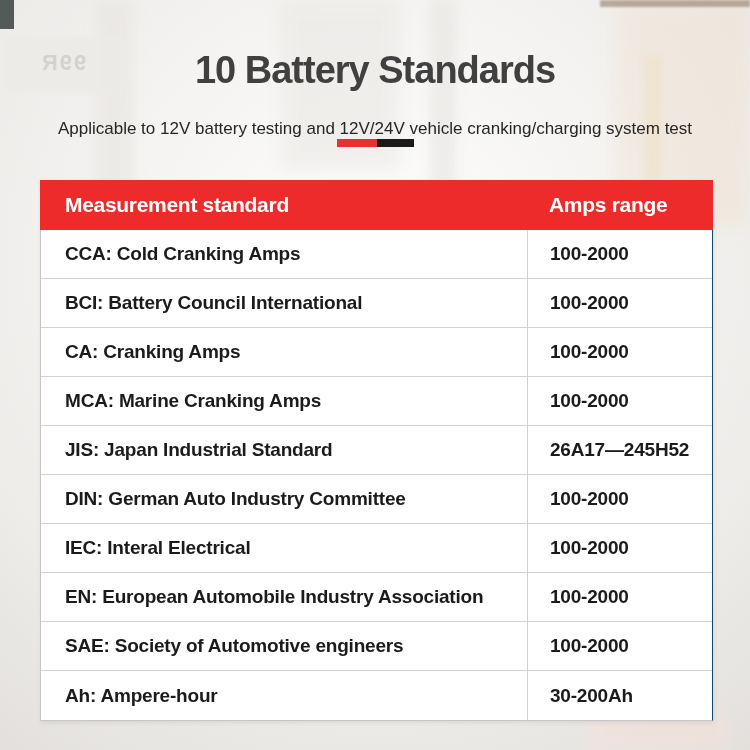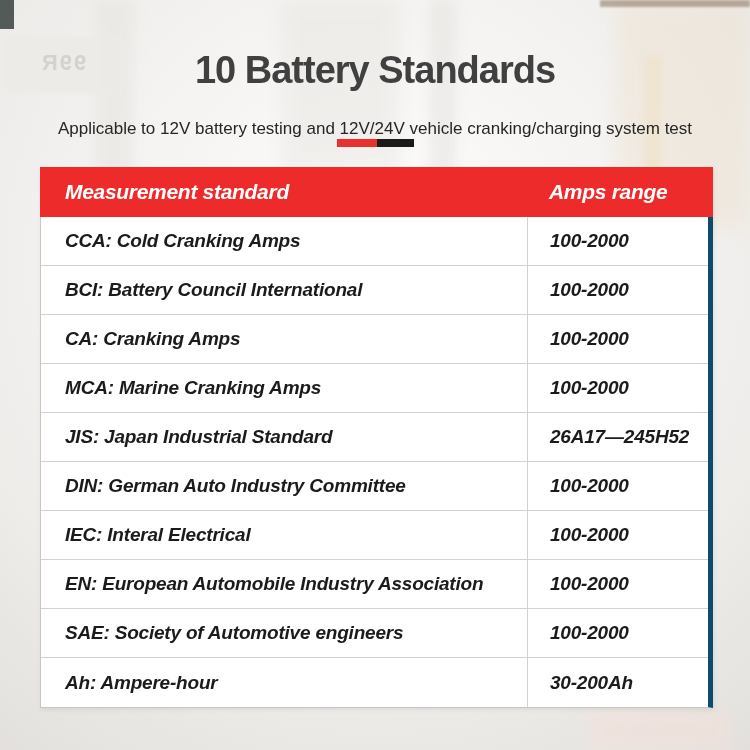--- a/index.html
+++ b/index.html
@@ -37,30 +37,30 @@
   }
   .subtitle{
     margin:0;position:absolute;top:118px;left:0;width:750px;
     font-size:17px;line-height:22px;font-weight:400;color:#262626;
   }
   .mini-divider{position:absolute;top:139px;left:337px;width:77px;height:8px;font-size:0;}
   .mini-divider .half{display:inline-block;height:8px;}
   .mini-divider .red{width:40px;background:#e8302e;}
   .mini-divider .blk{width:37px;background:#1b1b1b;}
   
-  .table{position:absolute;left:40px;top:167px;width:673px;box-shadow:1px 2px 4px rgba(120,90,80,.12);font-style:italic;}
+  .table{position:absolute;left:40px;top:180px;width:673px;box-shadow:1px 2px 4px rgba(120,90,80,.12);}
   .thead{
     display:flex;height:50px;background:#ee2b2b;color:#ffffff;
     font-weight:700;font-size:21px;align-items:center;
   }
   .thead .c1{width:487px;padding-left:25px;box-sizing:border-box;letter-spacing:-.3px;}
   .thead .c2{flex:1;padding-left:22px;box-sizing:border-box;letter-spacing:-.3px;}
   .tbody{
     background:#ffffff;
-    border-left:1px solid #c6c6c6;border-right:5px solid #0c4a6e;border-bottom:1px solid #c6c6c6;
+    border-left:1px solid #c6c6c6;border-right:1px solid #0c4a6e;border-bottom:1px solid #c6c6c6;
     box-sizing:border-box;
   }
   .tr{display:flex;height:49px;border-bottom:1px solid #d2d2d2;box-sizing:border-box;}
   .tr:last-child{border-bottom:none;}
   .td{display:flex;align-items:center;font-size:19px;font-weight:700;color:#1b1b1b;box-sizing:border-box;letter-spacing:-.2px;}
   .td.c1{width:486px;padding-left:24px;}
   .td.c2{flex:1;padding-left:22px;border-left:1px solid #d2d2d2;text-align:center;}
 </style>
 </head>
 <body>

